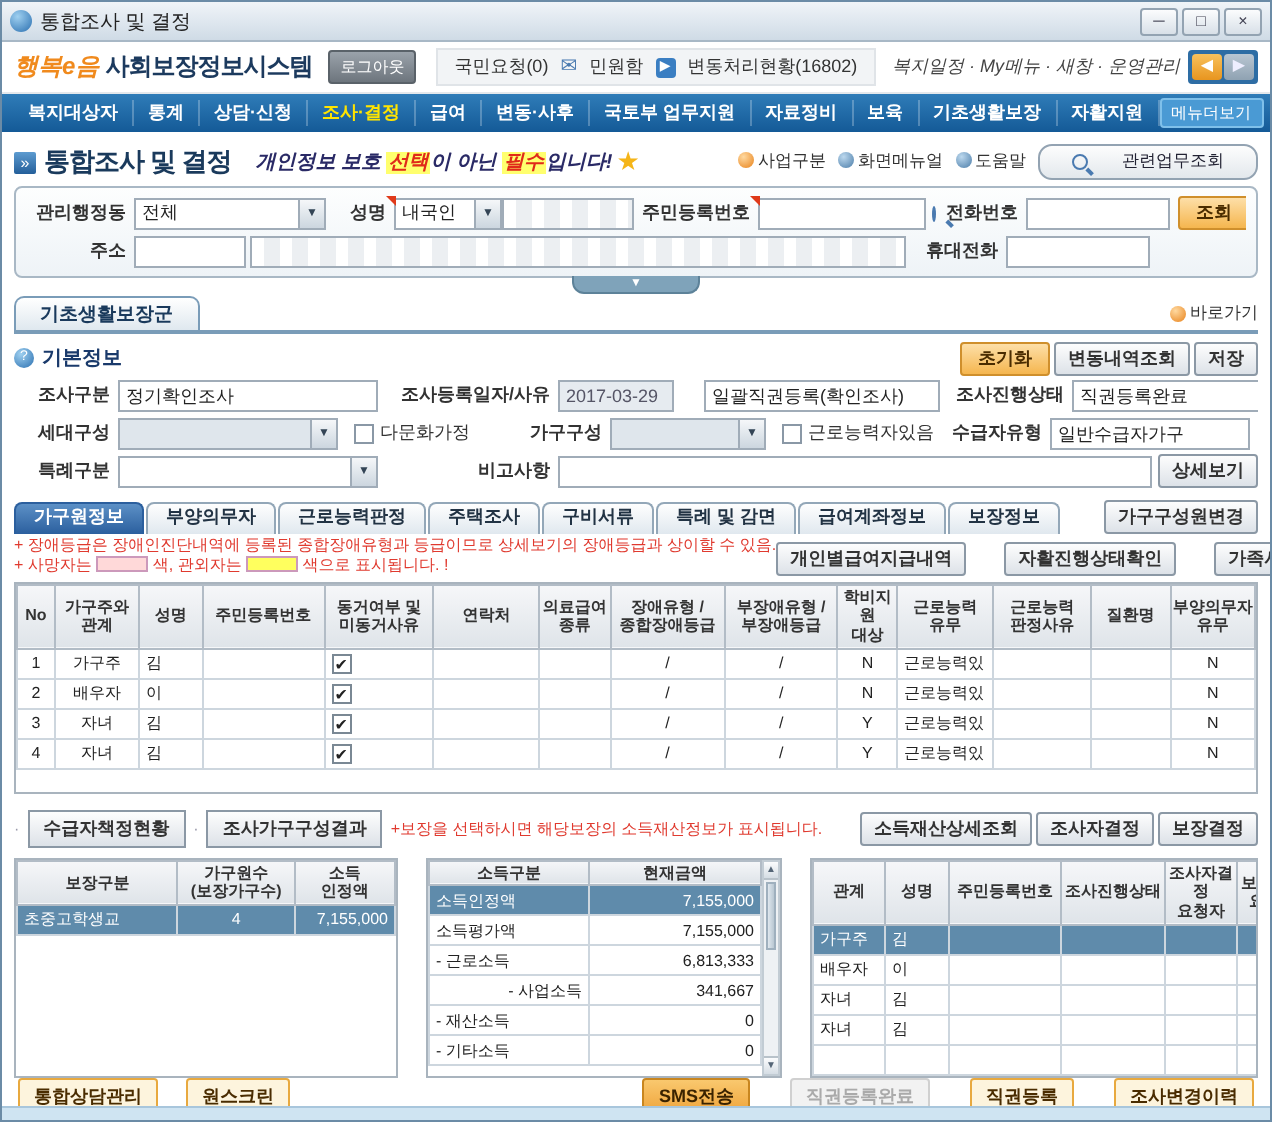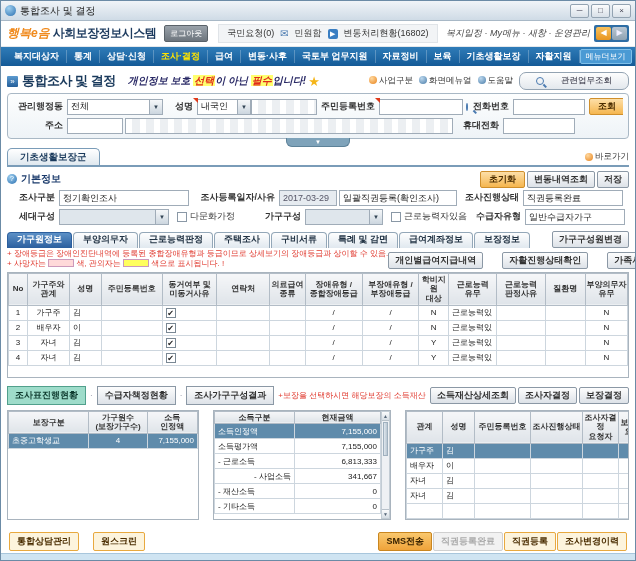--- a/index.html
+++ b/index.html
@@ -124,21 +124,21 @@
   .vs-btn.bottom { margin-top:auto; border-top:1px solid #b8c2ca; border-bottom:none; }
   .vs-thumb { height:34px; background:linear-gradient(90deg,#dfe7ee,#b9c7d2); border:1px solid #9fb0be; margin:1px; }
 
   
   .spacer { flex:1; }
   .bottombar { height:21px; display:flex; align-items:center; flex:none; padding:0 2px 2px; }
   .btn-cream { background:#fdf4dd; border:1px solid #e8a93f; border-radius:2px; font-size:9px; font-weight:bold; color:#4a2c00; padding:2px 7px; white-space:nowrap; }
   .btn-sms { background:linear-gradient(#f9c86e,#efa33a); border:1px solid #c9861f; border-radius:2px; font-size:9px; font-weight:bold; color:#3a2300; padding:2px 7px; }
   .btn-disabled { background:#f2f2f2; border:1px solid #d0d0d0; border-radius:2px; font-size:9px; font-weight:bold; color:#aaa; padding:2px 7px; }
   .bb-left { display:flex; gap:14px;align-items:flex-end; }
-  .bb-right { margin-left:auto; display:flex; gap:1px; align-items:center;padding-left:48px; }
+  .bb-right { margin-left:auto; display:flex; gap:20px; align-items:center;padding-left:48px; }
   .statusstrip { height:7px; background:#cfe4f2; border-top:1px solid #a8c6dc; flex:none; }
 </style>
 </head>
 <body>
 
 <div class="window">
 
   <div class="titlebar">
     <div class="app-icon"></div>
     <span class="title">통합조사 및 결정</span>
@@ -250,41 +250,51 @@
         <button class="btn-gray">저장</button>
       </div>
     </div>
 
     <div class="form">
       <div class="frow">
         <span class="lbl" style="width:52px">조사구분</span>
         <div class="inp" style="width:130px">정기확인조사</div>
         <span class="lbl" style="width:90px">조사등록일자/사유</span>
         <div class="inp dis" style="width:58px">2017-03-29</div>
-        <div class="inp" style="width:118px;margin-left:2px">일괄직권등록(확인조사)</div>
+        <div class="inp" style="width:118px;margin-left:15px">일괄직권등록(확인조사)</div>
         <span class="lbl" style="width:66px">조사진행상태</span>
         <div class="inp" style="width:100px">직권등록완료</div>
       </div>
       <div class="frow">
         <span class="lbl" style="width:52px">세대구성</span>
         <div class="selbox dis" style="width:110px">
             <span></span>
             <span class="sarrow">▼</span>
           </div>
         <span class="cbx"></span>
         <span class="cbx-lbl">다문화가정</span>
         <span class="lbl" style="width:70px">가구구성</span>
         <div class="selbox dis" style="width:78px">
             <span></span>
             <span class="sarrow">▼</span>
           </div>
         <span class="cbx"></span>
         <span class="cbx-lbl">근로능력자있음</span>
         <span class="lbl" style="width:58px">수급자유형</span>
         <div class="inp" style="width:100px">일반수급자가구</div>
+      </div>
+      <div class="frow">
+        <span class="lbl" style="width:52px">특례구분</span>
+        <div class="selbox" style="width:130px">
+            <span></span>
+            <span class="sarrow">▼</span>
+          </div>
+        <span class="lbl" style="width:90px">비고사항</span>
+        <div class="inp" style="flex:1"></div>
+        <button class="btn-gray" style="margin-left:3px">상세보기</button>
       </div>
     </div>
 
     <div class="tabs-row">
       <div class="tab active">가구원정보</div>
       <div class="tab">부양의무자</div>
       <div class="tab">근로능력판정</div>
       <div class="tab">주택조사</div>
       <div class="tab">구비서류</div>
       <div class="tab">특례 및 감면</div>
@@ -413,21 +423,20 @@
               <td style="text-align: left;">근로능력있</td>
               <td style="text-align: left;"></td>
               <td style="text-align: left;"></td>
               <td style="text-align: center;">N</td>
             </tr>
           </tbody>
         </table>
       </div>
 
     <div class="subtabs-row">
-      <div class="subtab active">조사표진행현황</div>
       <span class="subtab-sep">·</span>
       <div class="subtab">수급자책정현황</div>
       <span class="subtab-sep">·</span>
       <div class="subtab">조사가구구성결과</div>
       <span class="subnote">+보장을 선택하시면 해당보장의 소득재산정보가 표시됩니다.</span>
       <div class="subtab-btns">
         <button class="btn-gray">소득재산상세조회</button>
         <button class="btn-gray">조사자결정</button>
         <button class="btn-gray">보장결정</button>
       </div>

